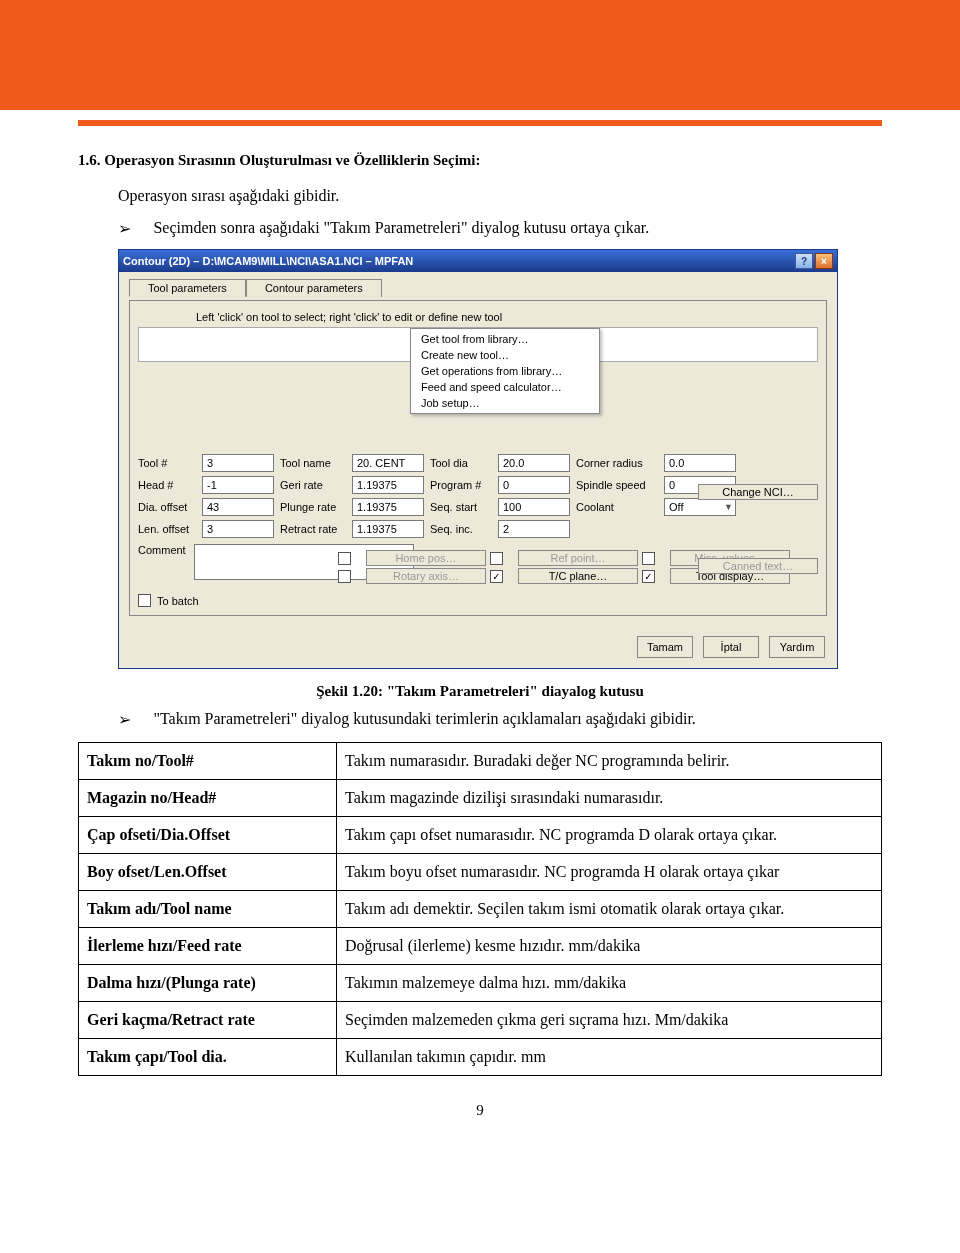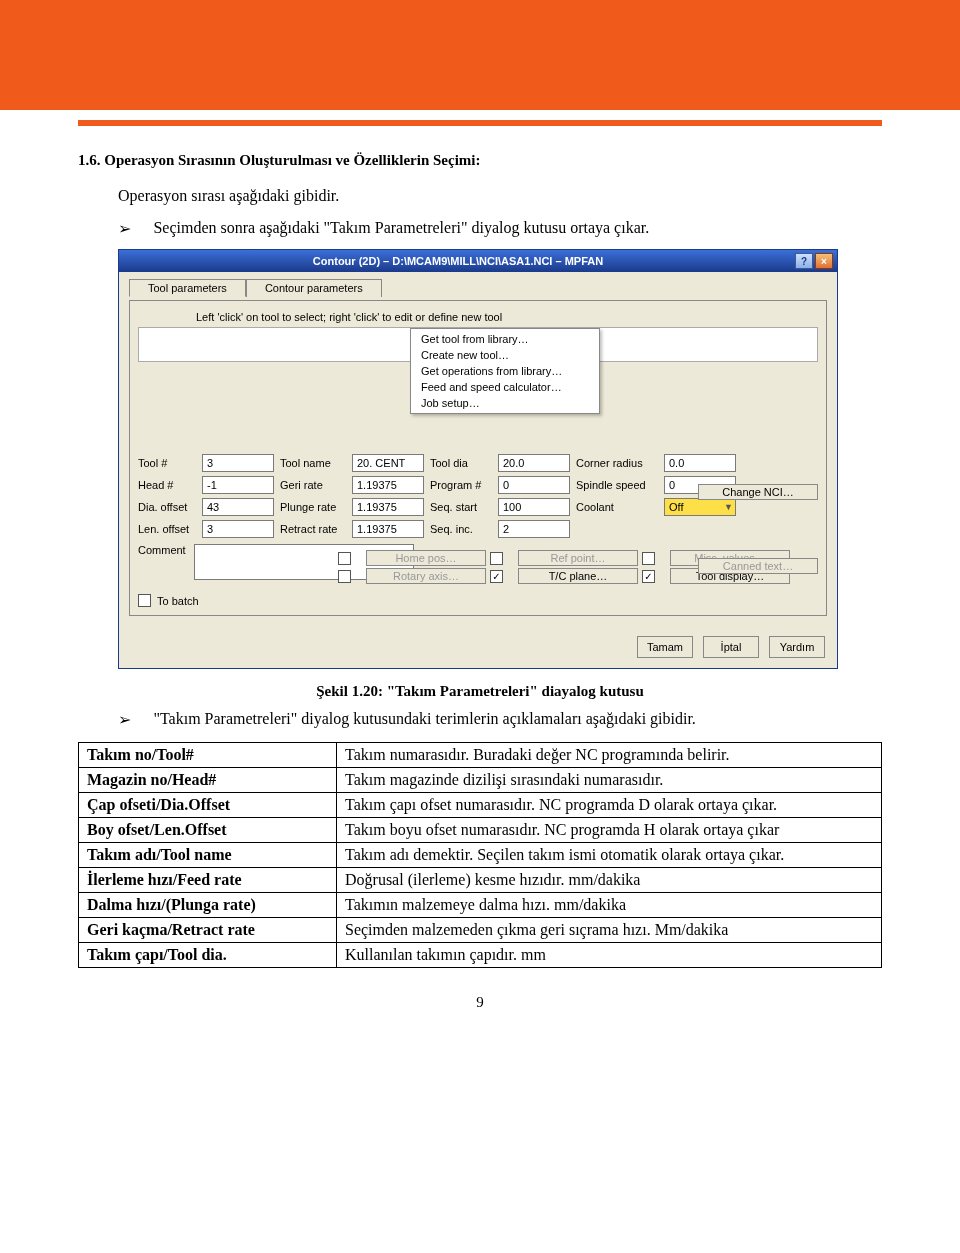--- a/index.html
+++ b/index.html
@@ -54,21 +54,20 @@
     border: 1px solid #1a3a8a;
     background: #ece9d8;
   }
   .titlebar {
     background: linear-gradient(#3b6fd8, #1a3a8a);
     color: #fff;
     display: flex;
     align-items: center;
     padding: 3px 4px;
     font-weight: bold;
-    text-align: center;
   }
   .titlebar .t-title { flex: 1; }
   .tb-btn {
     width: 18px; height: 16px;
     background: linear-gradient(#f5c27a, #e07030);
     border: 1px solid #8a3a0a;
     margin-left: 2px;
     display: flex; align-items: center; justify-content: center;
     font-size: 10px; color: #fff; font-weight: bold;
   }
@@ -118,21 +117,21 @@
   .inp {
     border: 1px solid #7a7a7a;
     background: #fff;
     height: 18px;
     padding: 0 4px;
     font-size: 11px;
     width: 100%;
   }
   .sel {
     border: 1px solid #7a7a7a;
-    background: #fde047;
+    background: #ffffff;
     height: 18px;
     width: 100%;
     font-size: 11px;
     display: flex; align-items: center; justify-content: space-between;
     padding: 0 2px 0 4px;
   }
   .sel .arrow { font-size: 9px; color: #555; }
   .comment-row { display: flex; align-items: flex-start; gap: 8px; margin-top: 6px; }
   .comment-box {
     border: 1px solid #7a7a7a; background:#fff; height: 36px; width: 220px;
@@ -175,21 +174,21 @@
   }
   
   table.defs {
     border-collapse: collapse;
     width: 100%;
     margin-top: 14px;
     font-size: 16px;
   }
   table.defs td {
     border: 1px solid #000;
-    padding: 3px 8px;
+    padding: 9px 8px;
     vertical-align: top;
   }
   table.defs td:first-child {
     font-weight: bold;
     width: 258px;
   }
   .page-num {
     text-align: center;
     font-size: 15px;
     margin-top: 26px;

